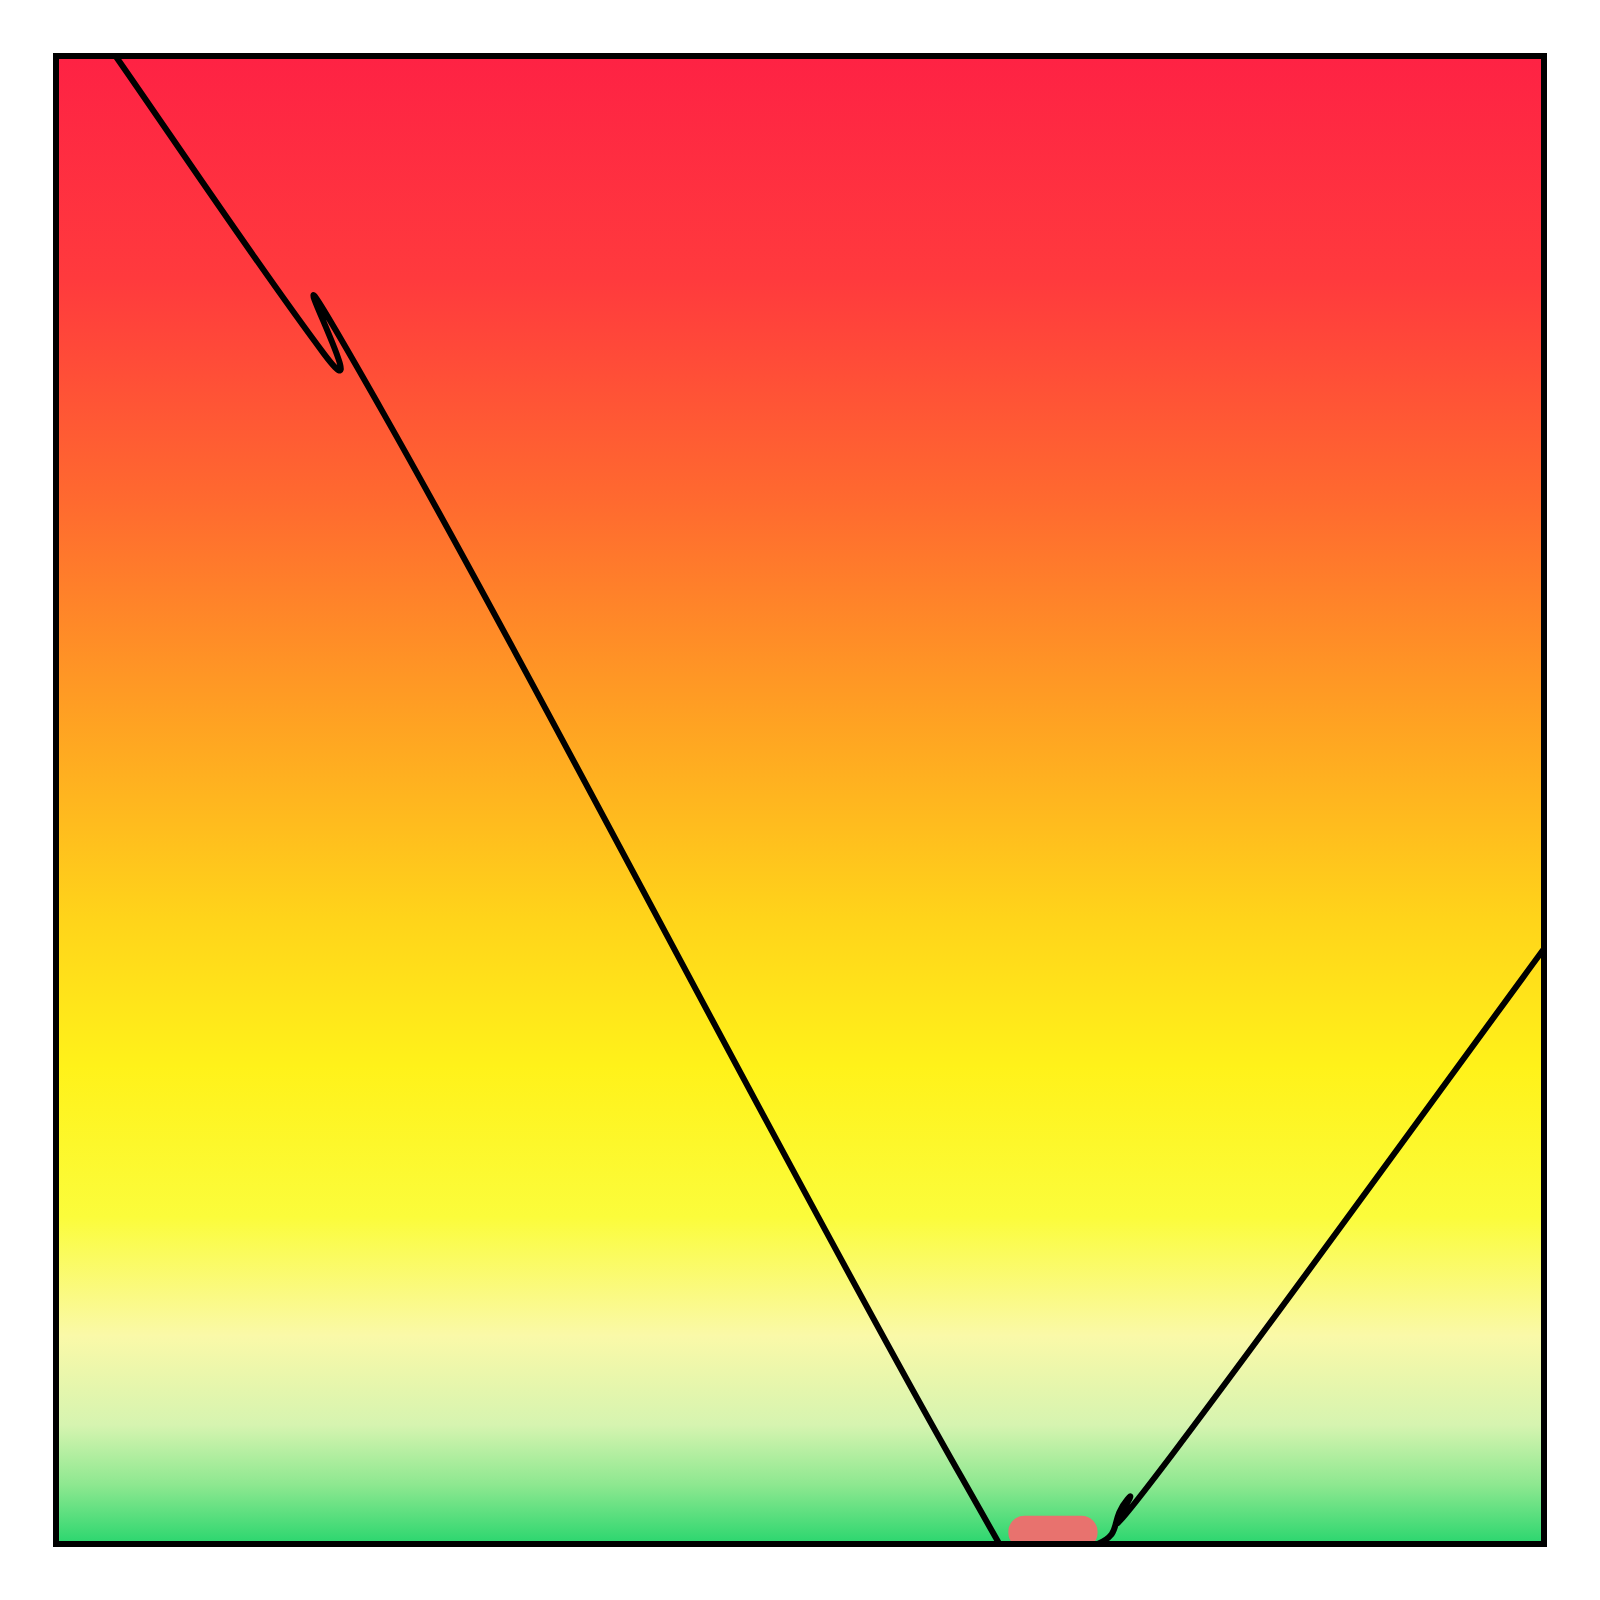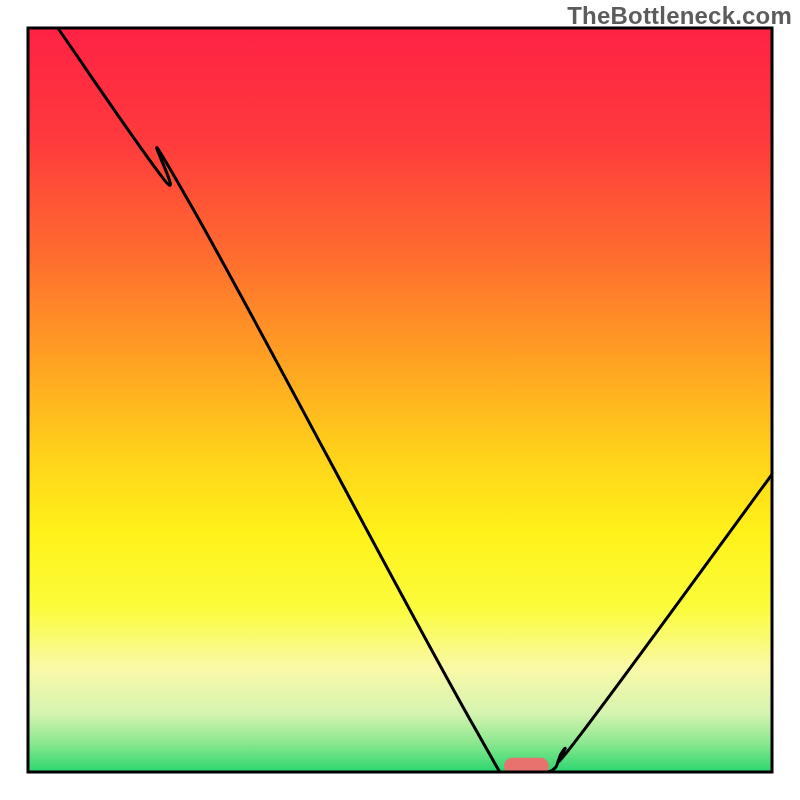--- a/index.html
+++ b/index.html
@@ -26,21 +26,20 @@
     letter-spacing: 0.2px;
   }
   svg {
     display: block;
   }
 </style>
 </head>
 <body>
 
 <div class="chart-container">
-  <div class="watermark">TheBottleneck.com</div>
   <svg id="chart-svg" width="800" height="800" viewBox="0 0 800 800">
     <defs>
       <linearGradient id="bg-grad" x1="0" y1="0" x2="0" y2="1">
           <stop offset="0%" stop-color="#fe2244"></stop>
           <stop offset="15%" stop-color="#ff3a3d"></stop>
           <stop offset="30%" stop-color="#ff6a2f"></stop>
           <stop offset="45%" stop-color="#ffa322"></stop>
           <stop offset="58%" stop-color="#ffd41a"></stop>
           <stop offset="68%" stop-color="#fff21a"></stop>
           <stop offset="78%" stop-color="#fbfc3b"></stop>

